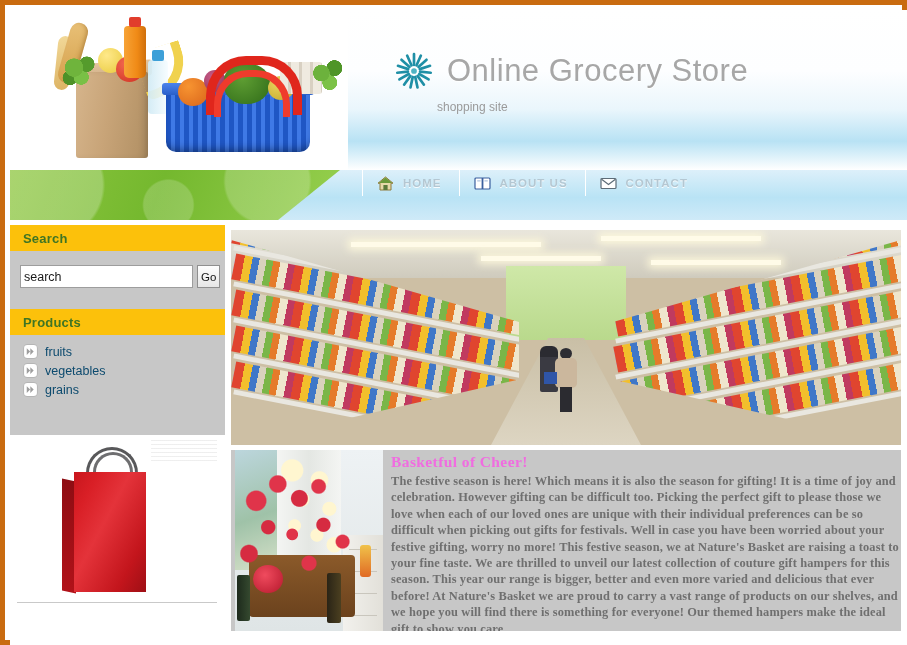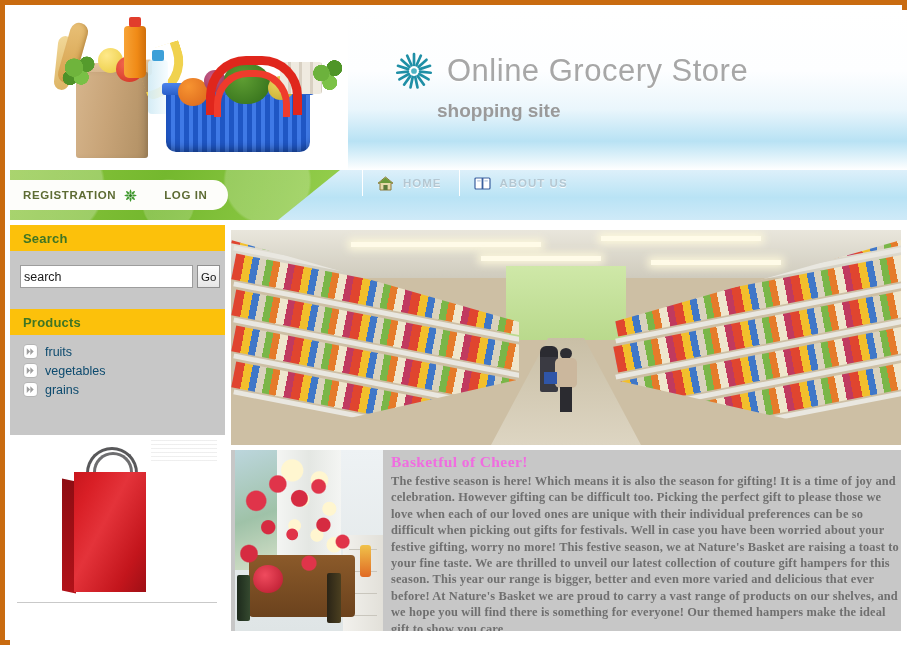--- a/index.html
+++ b/index.html
@@ -111,21 +111,21 @@
                    radial-gradient(circle at 64% 32%,#4f9527 0 22%,transparent 23%),
                    radial-gradient(circle at 52% 70%,#7cc247 0 22%,transparent 23%);}
 
   .logo-wrap{position:absolute;left:375px;top:40px;display:flex;align-items:center;}
   .burst{width:42px;height:42px;flex:none;}
   .brand{
     font-size:31px;color:#a7a7a7;letter-spacing:.5px;margin-left:12px;
     text-shadow:0 1px 0 rgba(255,255,255,.9);white-space:nowrap;
   }
   .tagline{
-    position:absolute;left:419px;top:90px;font-size:19px;color:#9a9a9a;font-weight:bold;
+    position:absolute;left:419px;top:90px;font-size:12px;color:#9a9a9a;
   }
 
   
   .navbar{
     position:absolute;left:5px;top:165px;width:897px;height:50px;
     background:linear-gradient(to bottom,#ddf0fa,#b9e3f5 55%,#cfeaf8);
   }
   .green-band{
     position:absolute;left:0;top:0;width:330px;height:50px;
     background:
@@ -378,55 +378,45 @@
         </g>
       </svg>
       <div class="brand">Online Grocery Store</div>
     </div>
     <div class="tagline">shopping site</div>
   </div>
 
   <div class="navbar">
     <div class="green-band"></div>
 
-    <div class="pill">
-      <a class="reg" href="#">REGISTRATION</a>
-      <svg class="leaf-icon" viewBox="0 0 16 16">
-        <g fill="#3f9a2c">
-          <path d="M8 1.2 C9 3 9.4 4.2 8.8 6 L7.2 6 C6.6 4.2 7 3 8 1.2Z"></path>
-          <path d="M14.8 8 C13 9 11.8 9.4 10 8.8 L10 7.2 C11.8 6.6 13 7 14.8 8Z"></path>
-          <path d="M8 14.8 C7 13 6.6 11.8 7.2 10 L8.8 10 C9.4 11.8 9 13 8 14.8Z"></path>
-          <path d="M1.2 8 C3 7 4.2 6.6 6 7.2 L6 8.8 C4.2 9.4 3 9 1.2 8Z"></path>
-          <path d="M12.8 3.2 C12.4 5.2 11.7 6.2 10.1 7.0 L9 5.9 C9.8 4.3 10.8 3.6 12.8 3.2Z"></path>
-          <path d="M12.8 12.8 C10.8 12.4 9.8 11.7 9 10.1 L10.1 9 C11.7 9.8 12.4 10.8 12.8 12.8Z"></path>
-          <path d="M3.2 12.8 C3.6 10.8 4.3 9.8 5.9 9 L7 10.1 C6.2 11.7 5.2 12.4 3.2 12.8Z"></path>
-          <path d="M3.2 3.2 C5.2 3.6 6.2 4.3 7 5.9 L5.9 7 C4.3 6.2 3.6 5.2 3.2 3.2Z"></path>
-        </g>
-        <circle cx="8" cy="8" r="1.6" fill="#2b7a1e"></circle>
-      </svg>
-      <a class="login" href="#">LOG IN</a>
-    </div>
 
     <div class="mainnav">
       <div class="navitem">
         <svg class="ico" viewBox="0 0 17 15">
           <path d="M8.5 1 L16 7.2 L14 7.2 L14 14 L3 14 L3 7.2 L1 7.2 Z" fill="#e7d9a8" stroke="#8d7a3a" stroke-width="1"></path>
           <rect x="6.4" y="9" width="4.2" height="5" fill="#5c7a3a"></rect>
           <path d="M8.5 1.6 L15.2 7 L1.8 7 Z" fill="#6c9a3a"></path>
         </svg>
         <span class="lbl">HOME</span>
       </div>
       <div class="navitem">
         <svg class="ico" viewBox="0 0 17 15">
           <rect x="1" y="2" width="15" height="11" rx="1" fill="#ffffff" stroke="#3b5f9e" stroke-width="1.2"></rect>
           <rect x="7.6" y="2" width="1.8" height="11" fill="#3b5f9e"></rect>
           <rect x="3.2" y="4.4" width="3.4" height="1" fill="#9fb6d8"></rect>
           <rect x="10.4" y="4.4" width="3.4" height="1" fill="#9fb6d8"></rect>
         </svg>
         <span class="lbl">ABOUT US</span>
+      </div>
+      <div class="navitem">
+        <svg class="ico" viewBox="0 0 17 15">
+          <rect x="1" y="2.5" width="15" height="10" rx="1" fill="#ffffff" stroke="#5d6c78" stroke-width="1.2"></rect>
+          <path d="M1.6 3.2 L8.5 8.4 L15.4 3.2" fill="none" stroke="#5d6c78" stroke-width="1.2"></path>
+        </svg>
+        <span class="lbl">CONTACT</span>
       </div>
     </div>
   </div>
 
   <div class="content">
 
     <div class="sidebar">
 
       <div class="panel-head search-head">Search</div>
 

